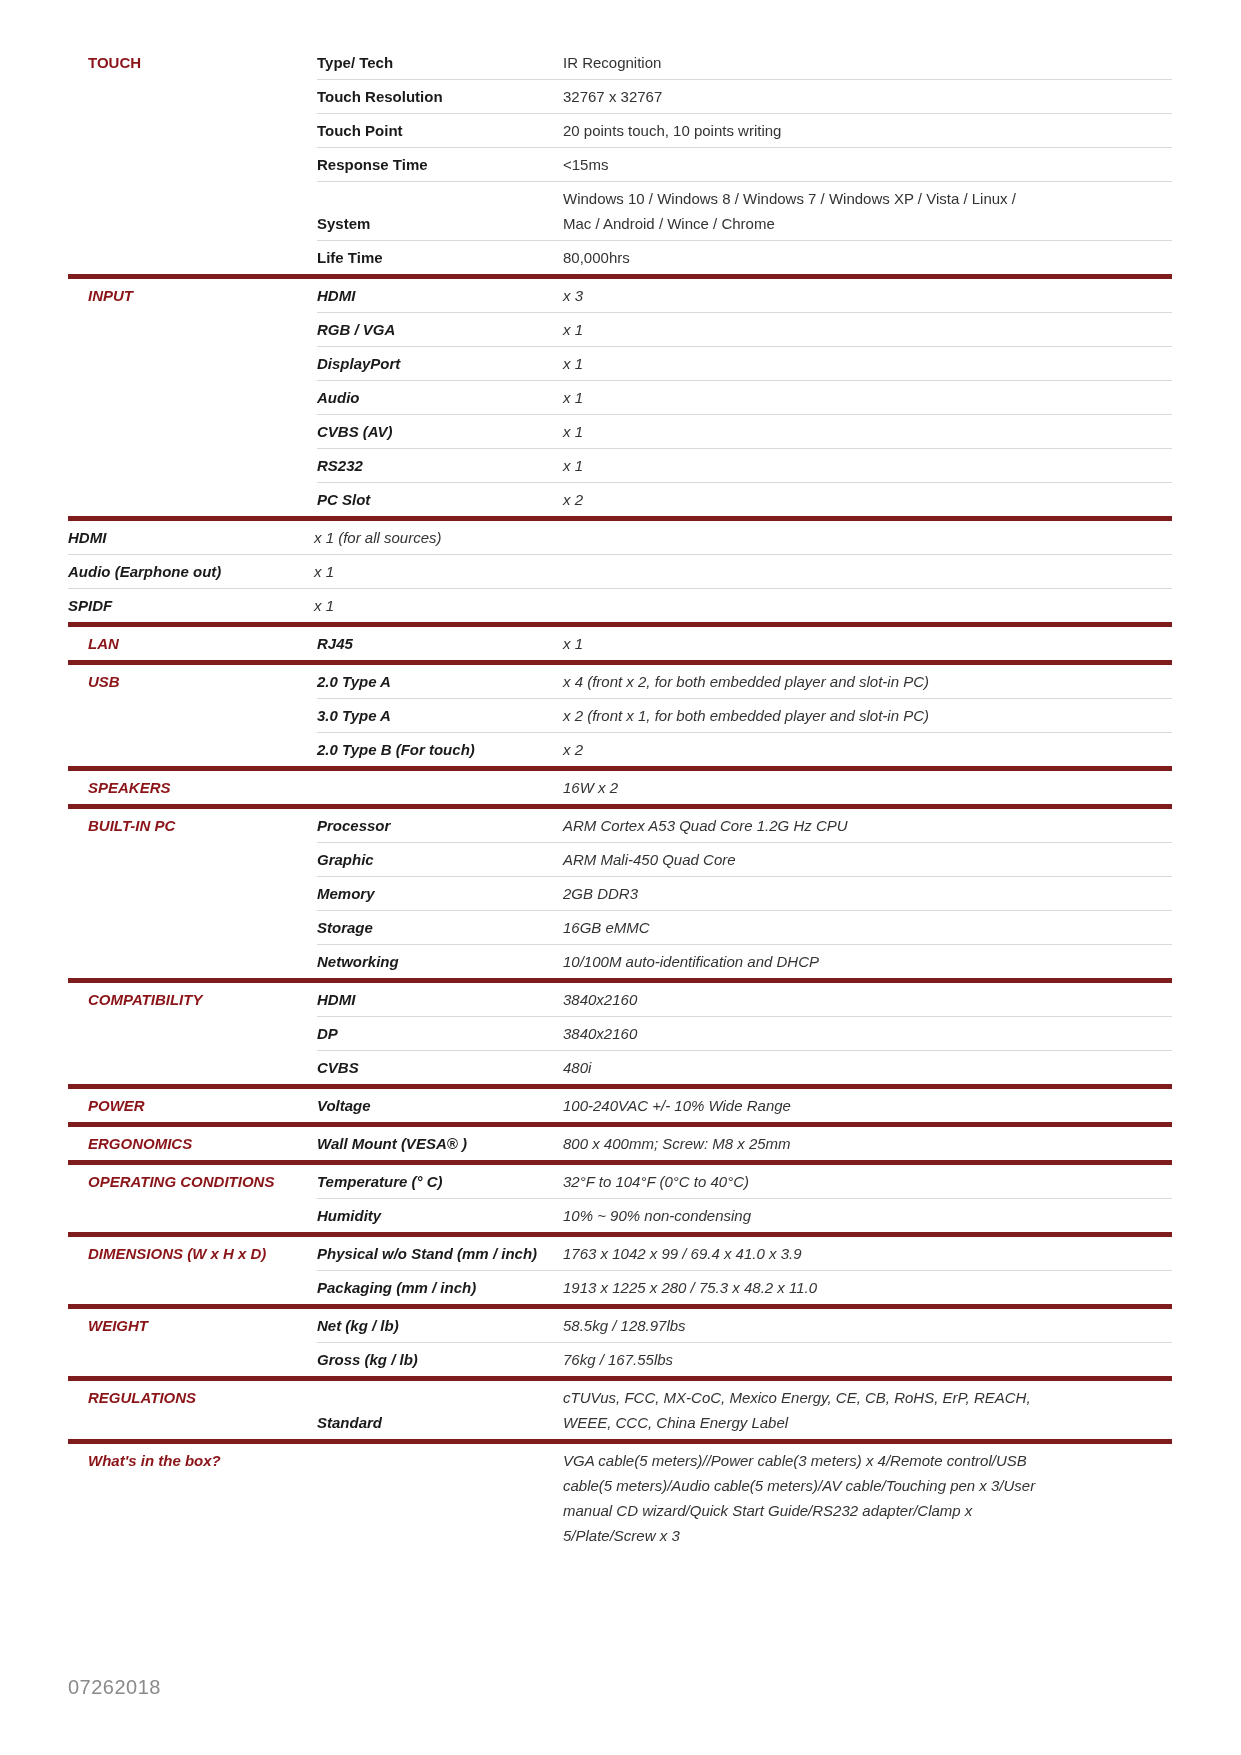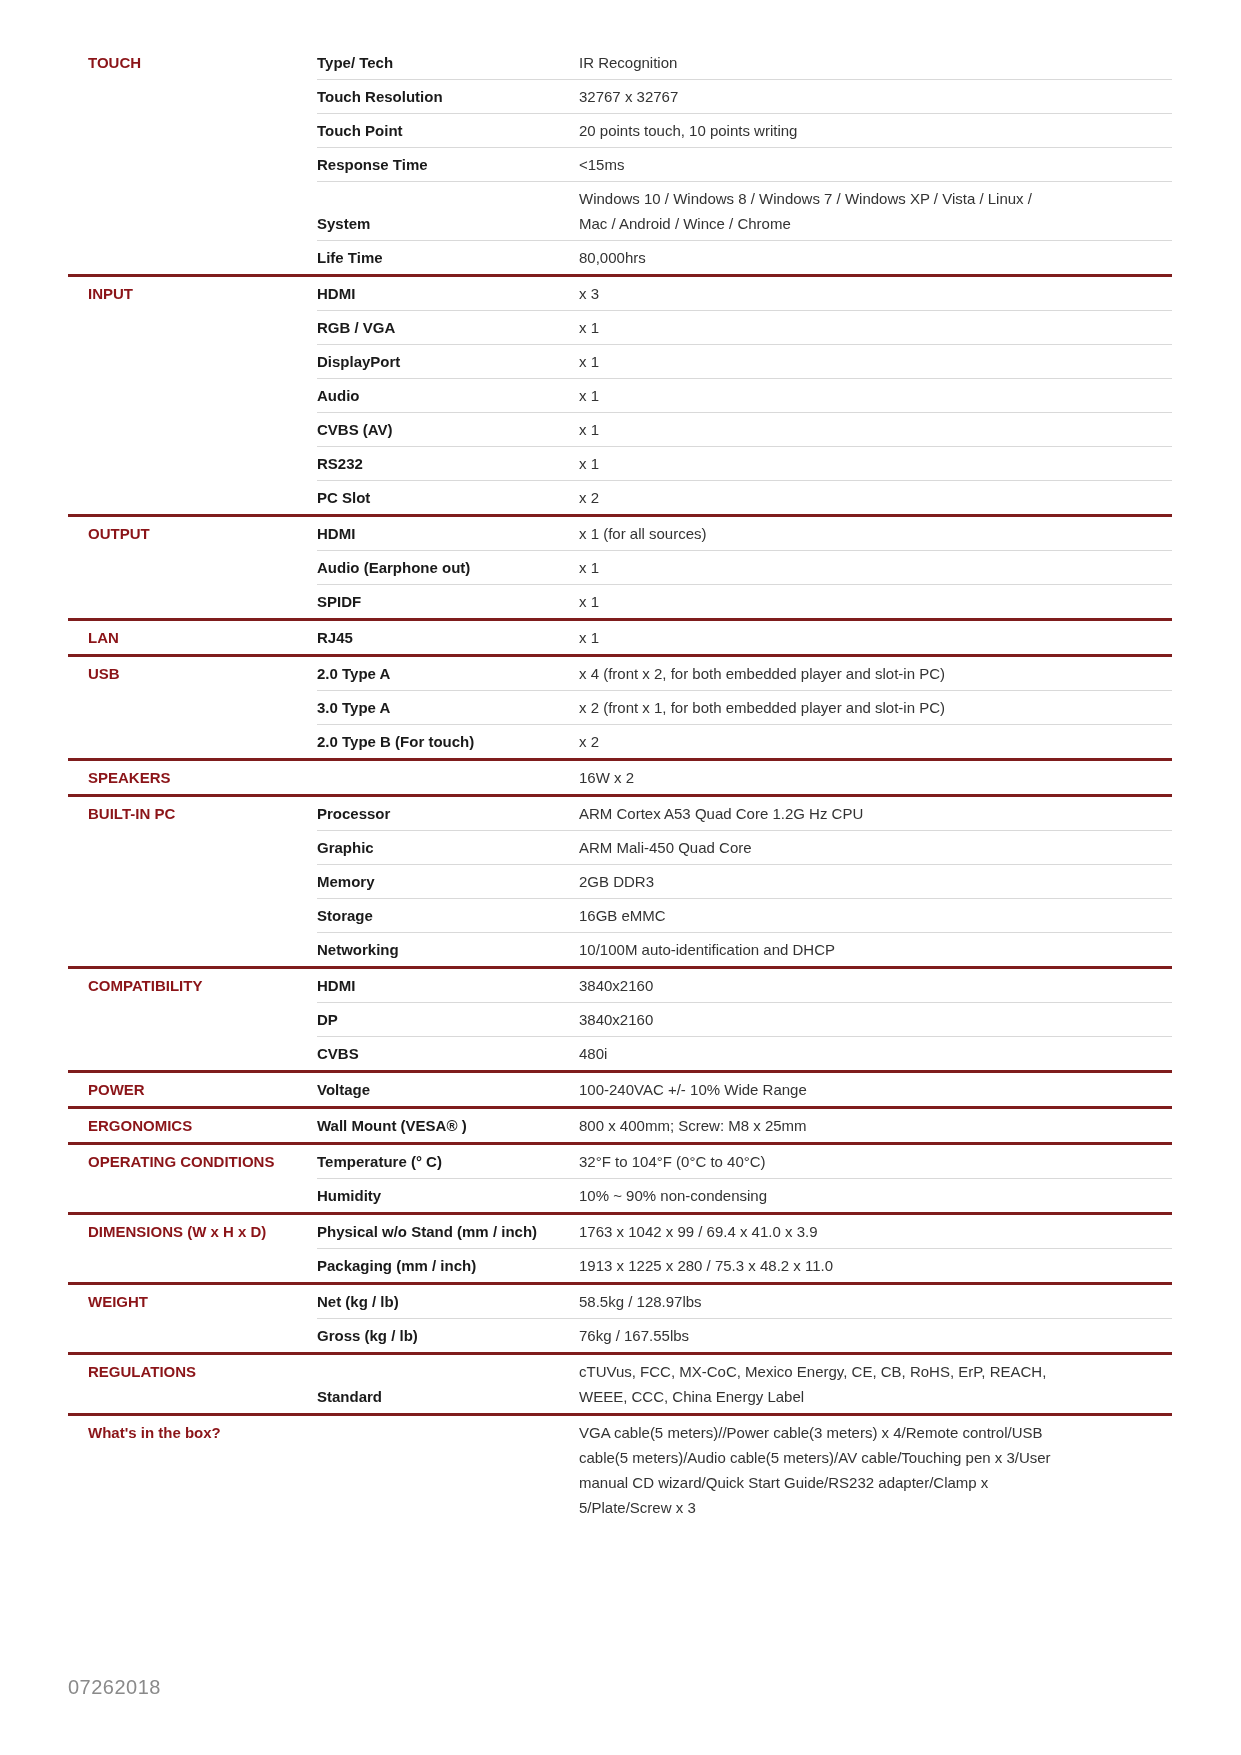--- a/index.html
+++ b/index.html
@@ -20,21 +20,22 @@
     position: absolute;
     top: 46px;
     left: 68px;
     width: 1104px;
   }
   .spec-section {
     display: flex;
     align-items: stretch;
   }
   .spec-section + .spec-section {
-    border-top: 3px solid #7f1d1d;
+    border-top: 5px solid #7f1d1d;
+    font-style: italic;
   }
   .cat-cell {
     width: 249px;
     flex: 0 0 249px;
     box-sizing: border-box;
     padding: 4px 10px 4px 20px;
     font-size: 15px;
     font-weight: 700;
     color: #8b1418;
     line-height: 25px;
@@ -63,21 +64,20 @@
   .value-cell {
     flex: 1 1 auto;
     min-width: 0;
     padding: 4px 0;
     font-size: 15px;
     color: #333333;
     line-height: 25px;
   }
   .value-cell .vline {
     white-space: nowrap;
-    margin-left: 16px;
   }
   .footer-date {
     position: absolute;
     top: 1676px;
     left: 68px;
     width: 1090px;
     text-align: left;
     font-size: 20px;
     color: #8a8a8a;
     letter-spacing: 0.5px;
@@ -171,21 +171,20 @@
           </div>
           <div class="spec-row">
             <div class="label-cell">PC Slot</div>
             <div class="value-cell">
               <div class="vline">x 2</div>
             </div>
           </div>
         </div>
       </div>
       <div class="spec-section">
-        <div class="cat-cell">OUTPUT</div>
         <div class="rows">
           <div class="spec-row">
             <div class="label-cell">HDMI</div>
             <div class="value-cell">
               <div class="vline">x 1 (for all sources)</div>
             </div>
           </div>
           <div class="spec-row">
             <div class="label-cell">Audio (Earphone out)</div>
             <div class="value-cell">

